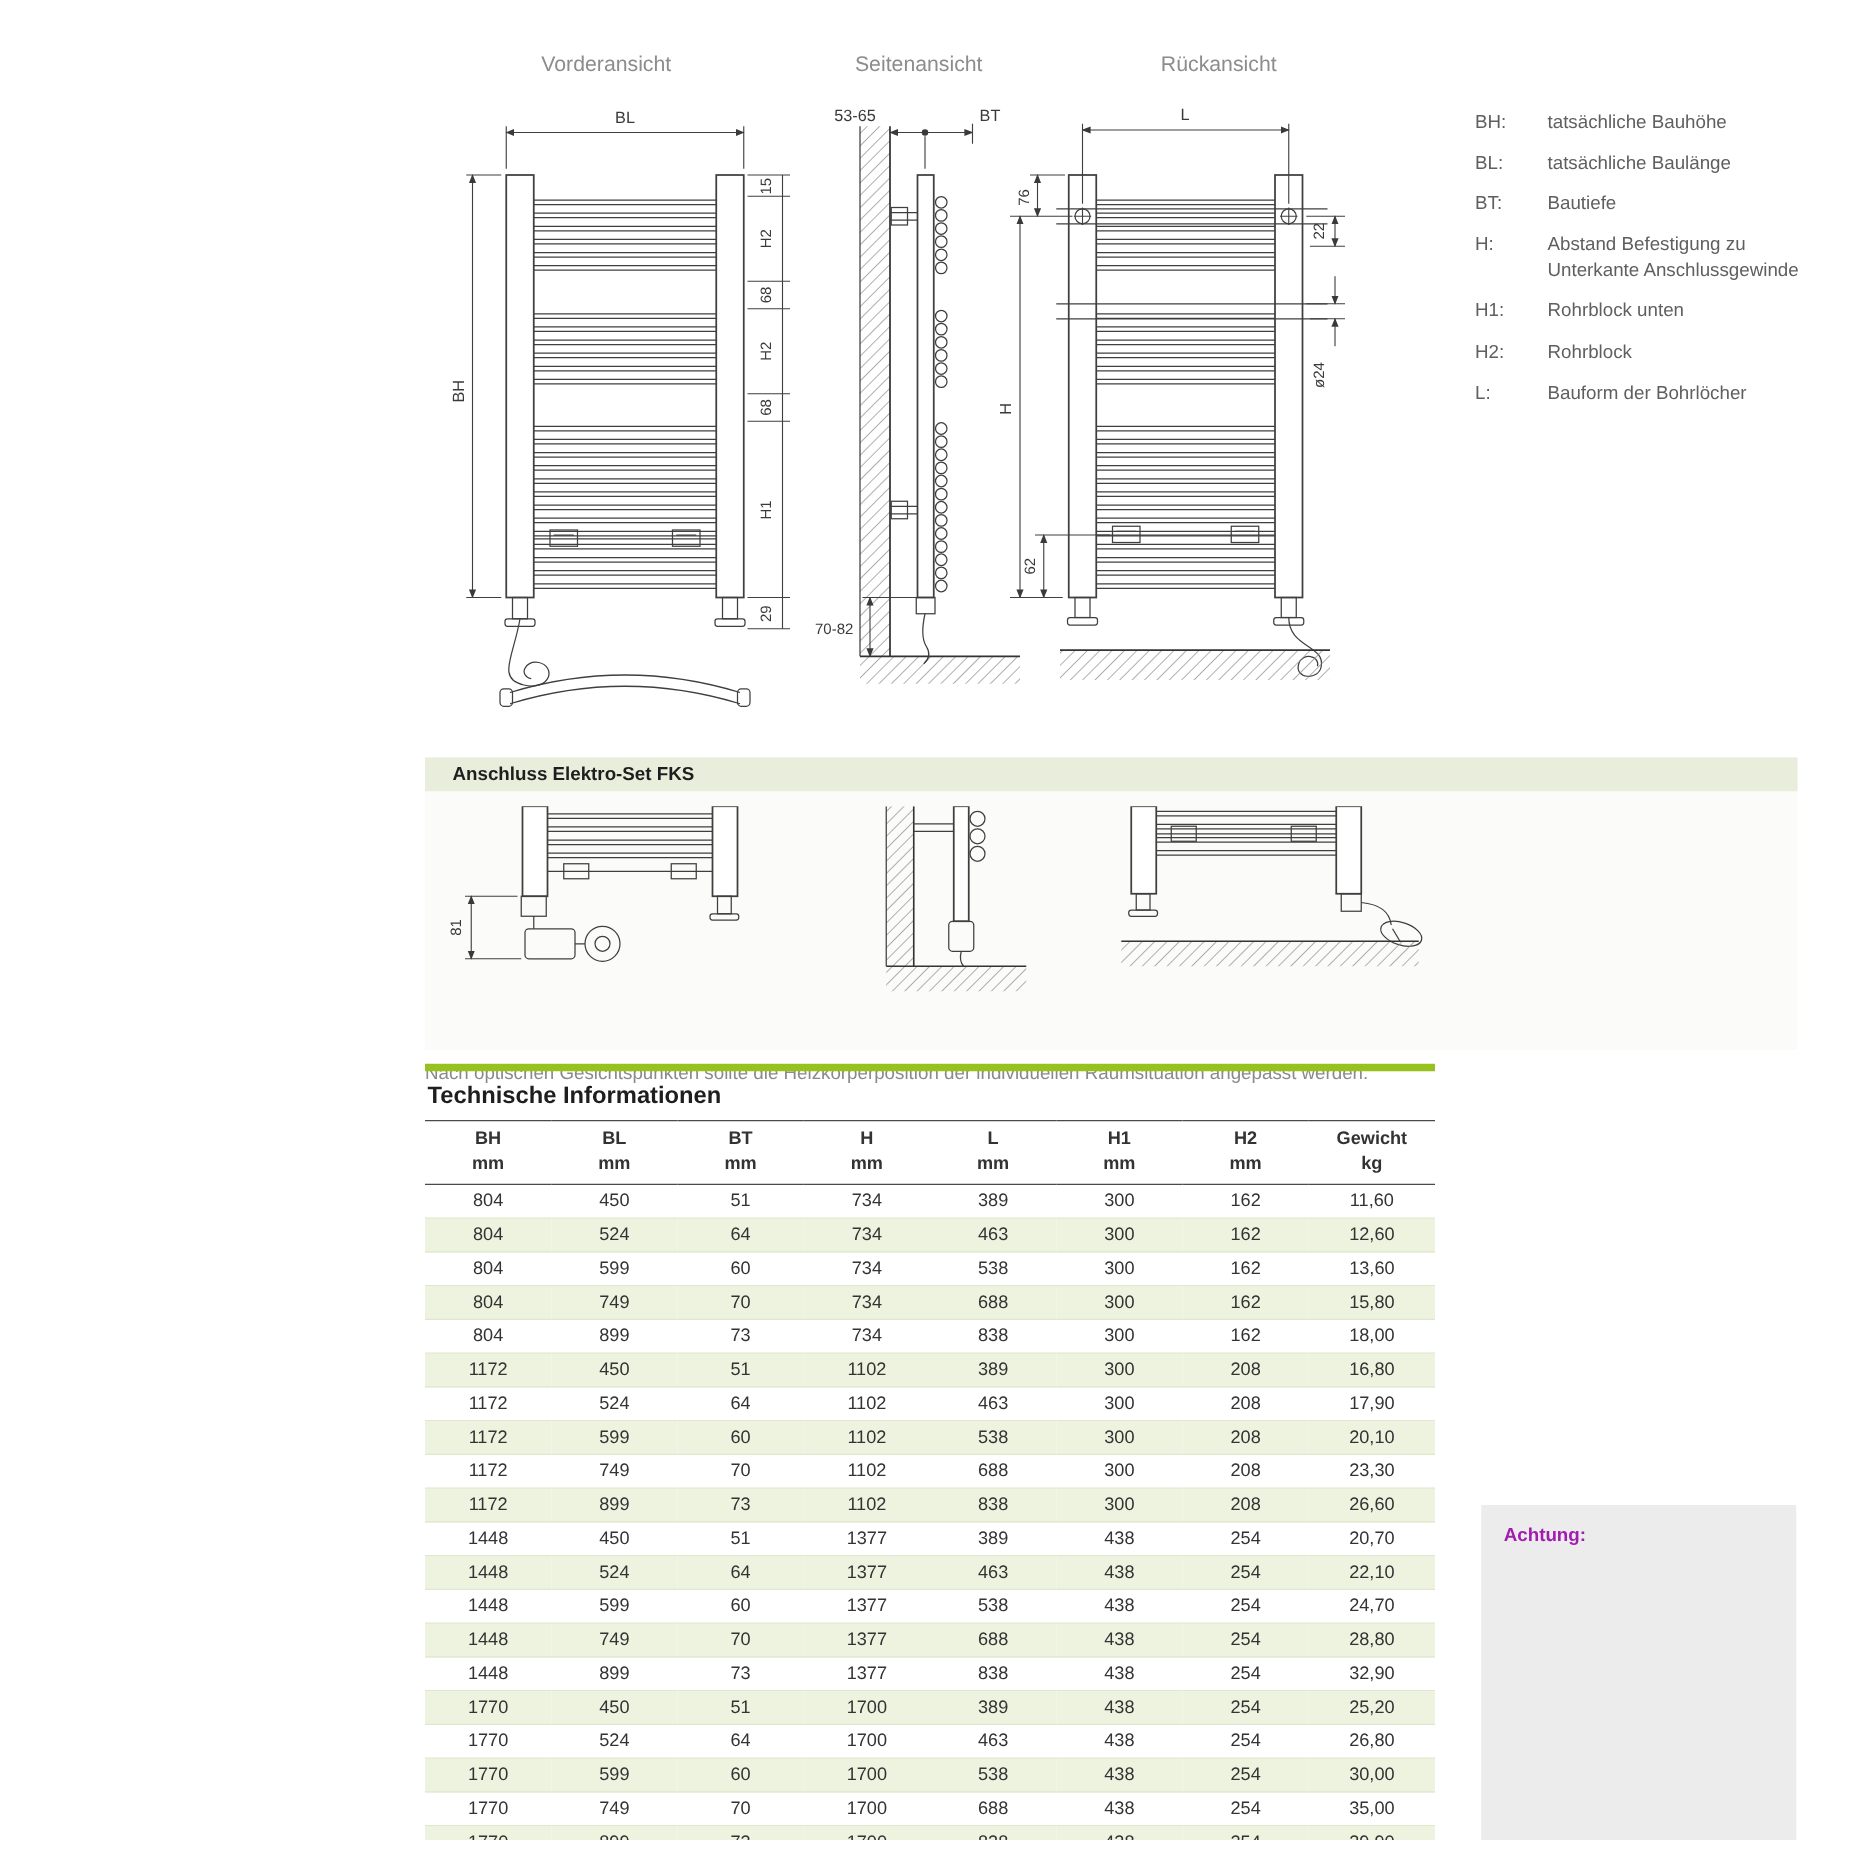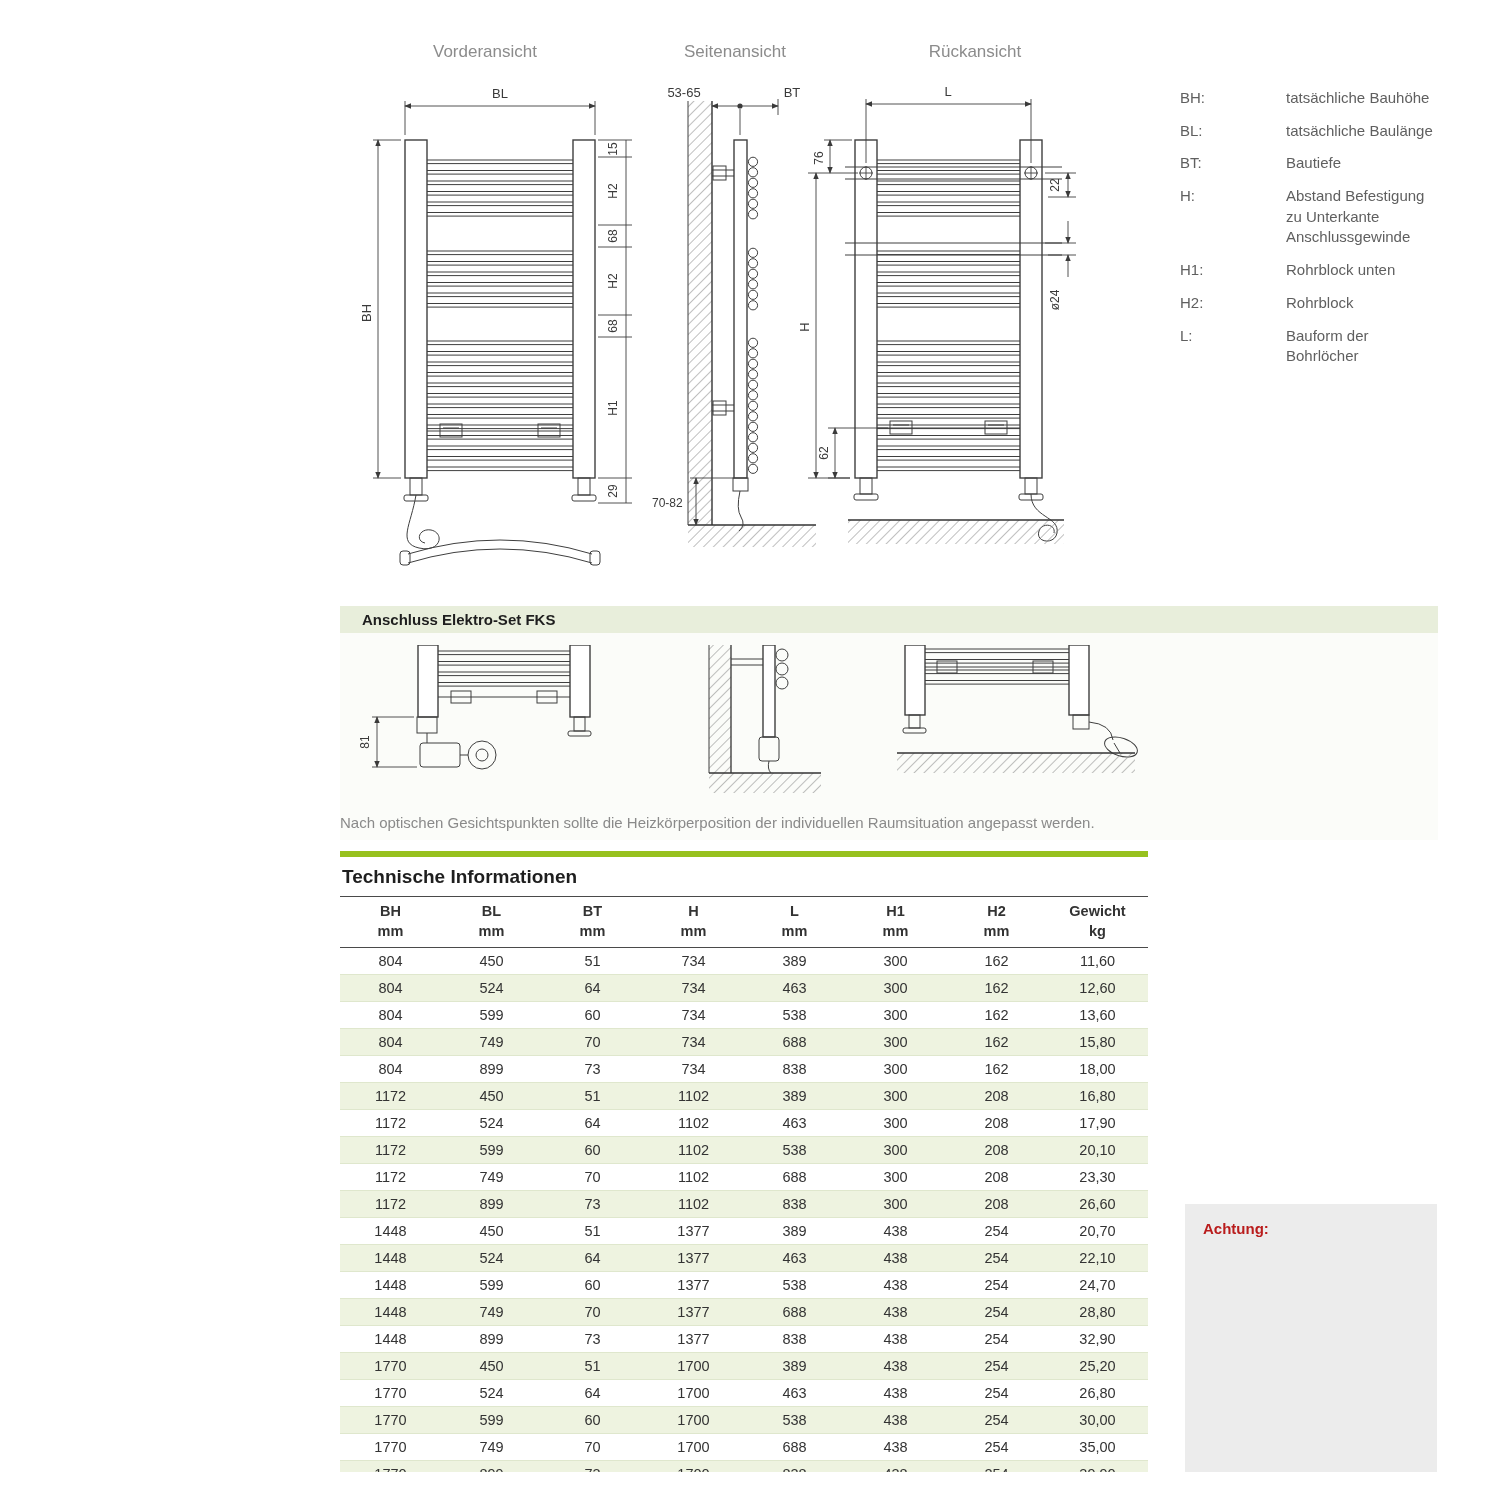--- a/index.html
+++ b/index.html
@@ -8,46 +8,46 @@
 
   .view-title { position:absolute; text-align:center; font-size:17px; color:#8c8c8c; }
   .drawing { position:absolute; }
   .tube { fill:#fff; stroke:#3f3f3f; stroke-width:1.4; }
   .thin { stroke:#3f3f3f; stroke-width:1; fill:none; }
   .dim  { stroke:#3f3f3f; stroke-width:0.9; fill:none; }
   .dimtxt { font-family:"Liberation Sans", sans-serif; font-size:13px; fill:#3a3a3a; }
   .dimtxt.sm { font-size:12px; }
 
   .legend { position:absolute; font-size:15px; color:#5f5f5f; }
-  .lrow { display:flex; margin-bottom:12px; line-height:1.38;gap:48px; }
+  .lrow { display:flex; margin-bottom:12px; line-height:1.38; }
   .lkey { width:58px; flex:0 0 58px; }
   .ldesc { flex:1; }
 
   .bauform-label { position:absolute; font-size:16px; color:#8c8c8c; text-align:center;margin-top:36px; }
 
   .elektro-section { position:absolute; background:#fbfcf9; }
   .section-bar { height:27px; line-height:27px; background:var(--section-bar, #e8eedb); padding-left:22px; }
   .section-title { font-size:15px; font-weight:bold; color:#1e1e1e; }
 
-  .note { position:absolute; font-size:15px; color:#8a8a8a; }
+  .note { position:absolute; font-size:15px; color:#8a8a8a;margin-top:36px; }
 
   .accent-bar { position:absolute; height:6px; background:var(--accent-green, #97c11e); }
   .table-title { position:absolute; font-size:19px; font-weight:bold; color:#1e1e1e; }
 
   .table-wrap { position:absolute; }
   table.tech-table { width:100%; border-collapse:collapse; table-layout:fixed; font-size:14.5px; color:#333; }
   table.tech-table th { font-weight:bold; text-align:center; padding:5px 0 6px;
       border-top:1.5px solid #4a4a4a; border-bottom:1.5px solid #4a4a4a; line-height:1.35; }
   table.tech-table th .cl, table.tech-table th .cu { display:block; }
   table.tech-table td { text-align:center; height:27px; border-bottom:1px solid #dfe7cd; }
   table.tech-table tbody tr.alt { background:var(--row-tint, #eef3e0); }
   table.tech-table tbody tr:last-child td { border-bottom:1.5px solid #4a4a4a; }
 
   .achtung-box { position:absolute; background:var(--box-gray, #ececec); padding:16px 18px; }
-  .achtung-title { font-size:15px; font-weight:bold; margin-bottom:4px; color:#b91c1c; }
+  .achtung-title { font-size:15px; font-weight:bold; margin-bottom:4px; color:#a21caf; }
   .achtung-body { font-size:15px; line-height:1.5; color:#333; }
 </style>
 </head>
 <body>
 
 <div class="page">
 
   <svg style="position:absolute;width:0;height:0" aria-hidden="true">
     <defs>
       <pattern id="hatch" width="7" height="7" patternUnits="userSpaceOnUse" patternTransform="rotate(45)">

